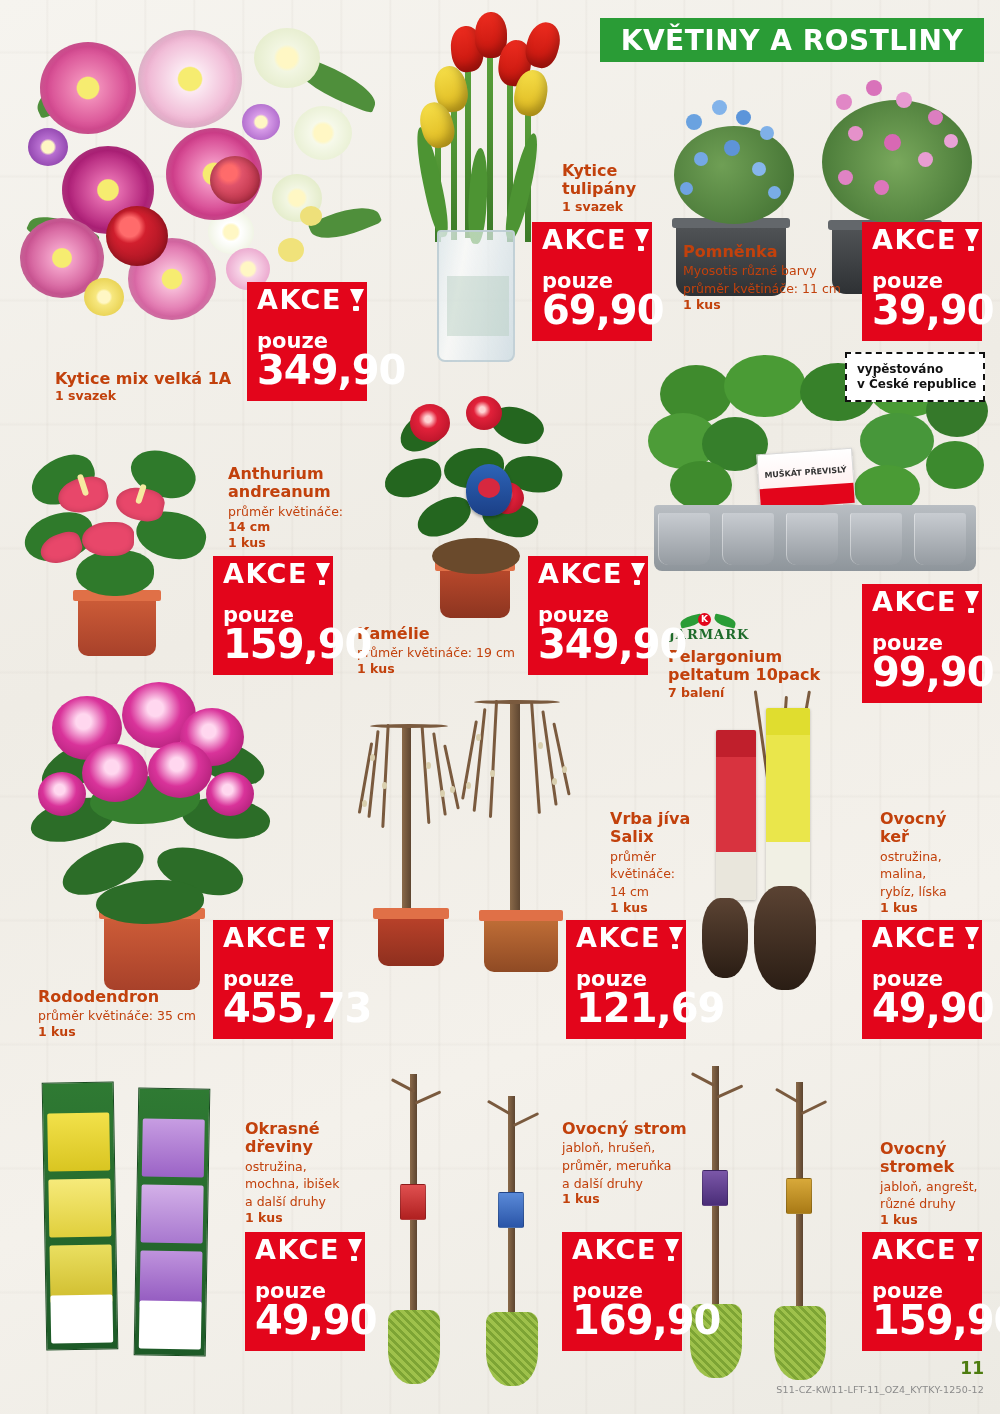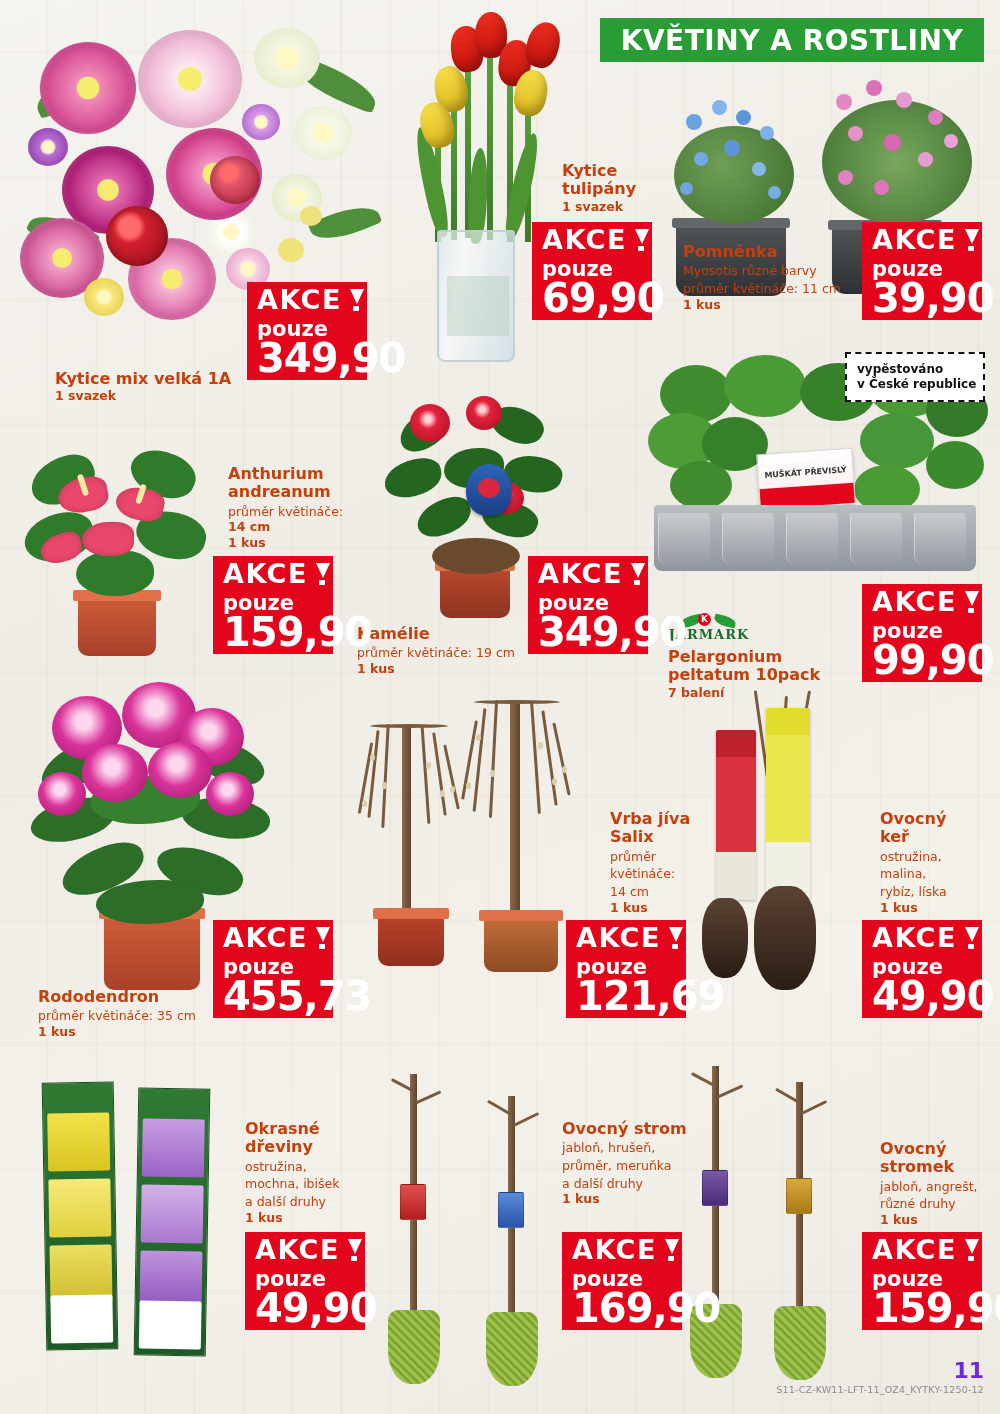--- a/index.html
+++ b/index.html
@@ -31,21 +31,21 @@
   .header-banner span {
     color: #fff; font-weight: bold; font-size: 28px; letter-spacing: 0.5px;
     font-family: "DejaVu Sans", sans-serif;
   }
 
   
   .badge {
     position: absolute;
     background: #e3051b;
     color: #fff;
-    padding: 4px 8px 2px 10px;
+    padding: 4px 8px 11px 10px;
     line-height: 1;
   }
   .badge .akce-row {
     display: flex; align-items: center; justify-content: space-between;
   }
   .badge .akce {
     font-size: 27px; font-weight: bold; letter-spacing: 1.5px;
     font-family: "DejaVu Sans", sans-serif;
   }
   .badge .excl {
@@ -55,21 +55,21 @@
   .badge .excl:before {
     content: ""; position: absolute; left: 2px; top: 0;
     border-left: 7px solid transparent; border-right: 7px solid transparent;
     border-top: 15px solid #fff;
   }
   .badge .excl:after {
     content: ""; position: absolute; left: 5px; top: 17px;
     width: 6px; height: 5px; background: #fff; border-radius: 1px;
   }
   .badge .pouze {
-    font-size: 21px; font-weight: bold; margin-top: 6px;
+    font-size: 21px; font-weight: bold; margin-top: 18px;
     font-family: "DejaVu Sans", sans-serif;
   }
   .badge .price {
     font-size: 40px; font-weight: bold; text-align: right; margin-top: -2px;
     font-family: "DejaVu Sans", sans-serif; letter-spacing: -1px;
   }
 
   
   .caption { position: absolute; color: #c2410c; }
   .caption .t {
@@ -118,21 +118,21 @@
   }
   .jarmark .word {
     position:absolute; left:0; top:13px; width:82px; text-align:center;
     font-size:13px; font-weight:bold; letter-spacing:1px; color:#1d6b2a;
     font-family:"DejaVu Serif", serif;
   }
 
   
   .page-num {
     position: absolute; right: 16px; top: 1358px;
-    font-size: 22px; font-weight: bold; color: #6d28d9;
+    font-size: 17px; font-weight: bold; color: #4d7c0f;
     font-family: "DejaVu Sans", sans-serif;
   }
   .footer-code {
     position: absolute; right: 16px; top: 1384px;
     font-size: 9.5px; color: #8a8a8a; letter-spacing: 0.2px;
     font-family: "DejaVu Sans", sans-serif;
   }
 
   
   .img { position: absolute; }

